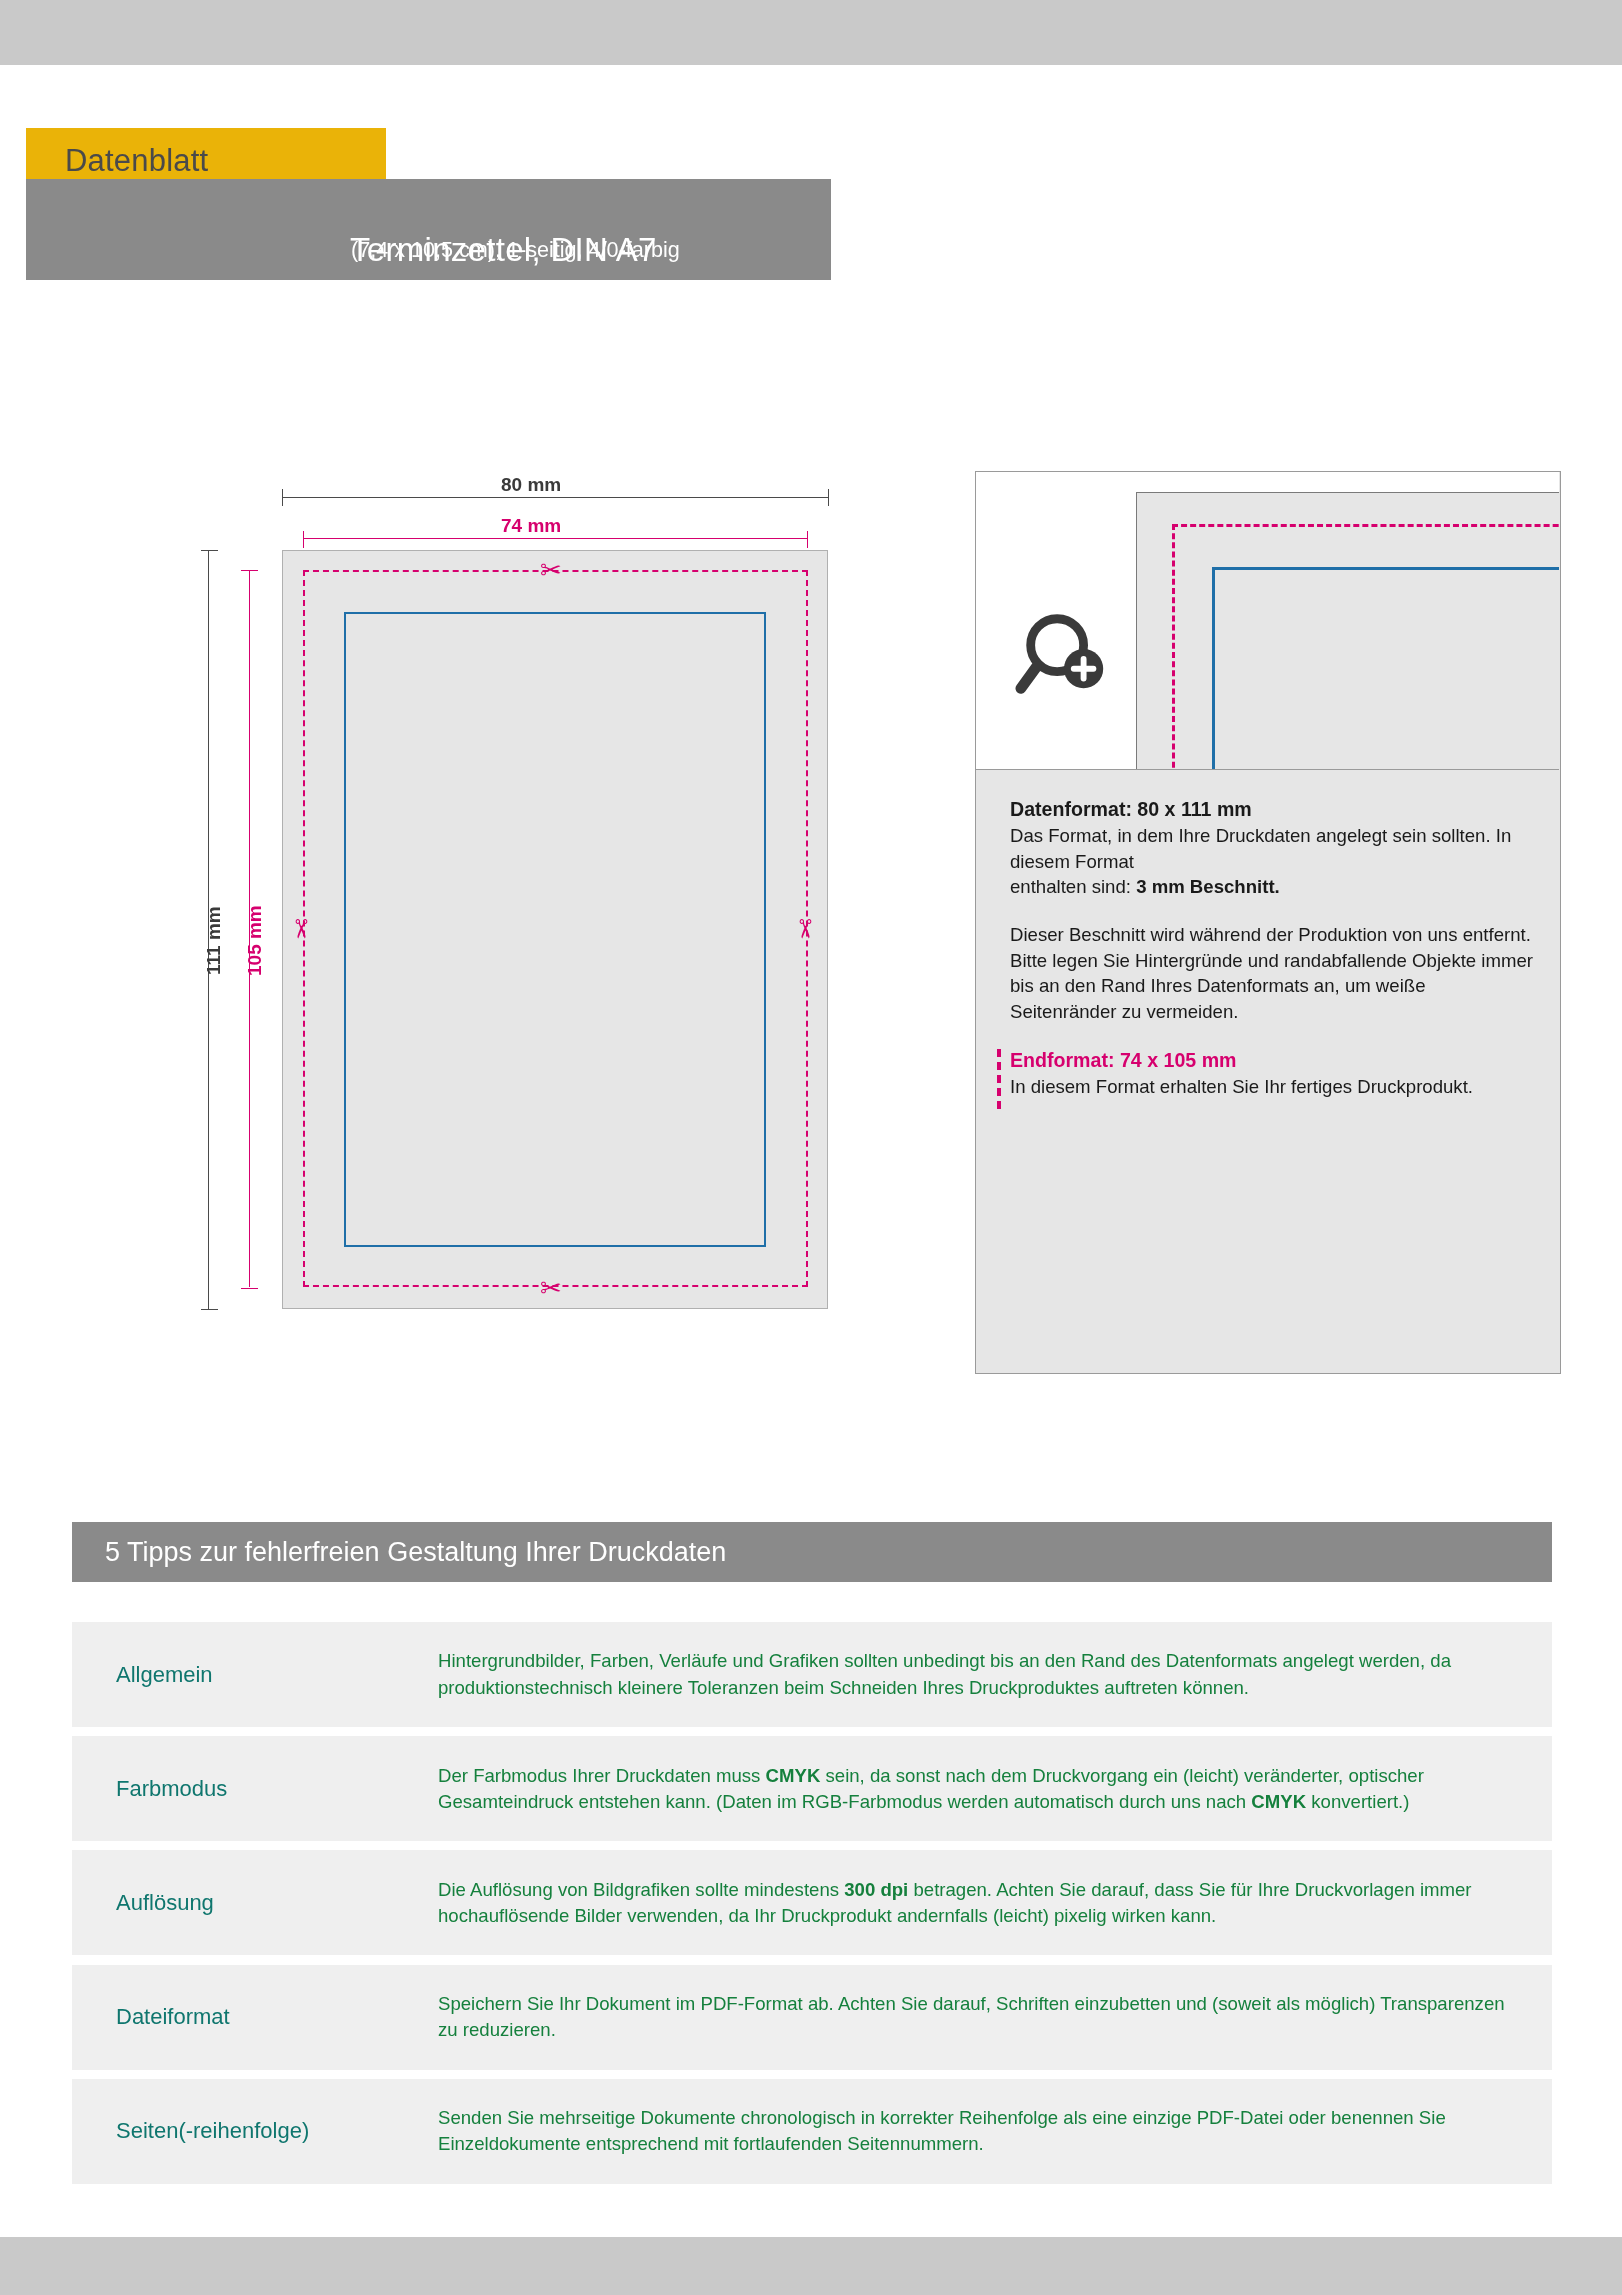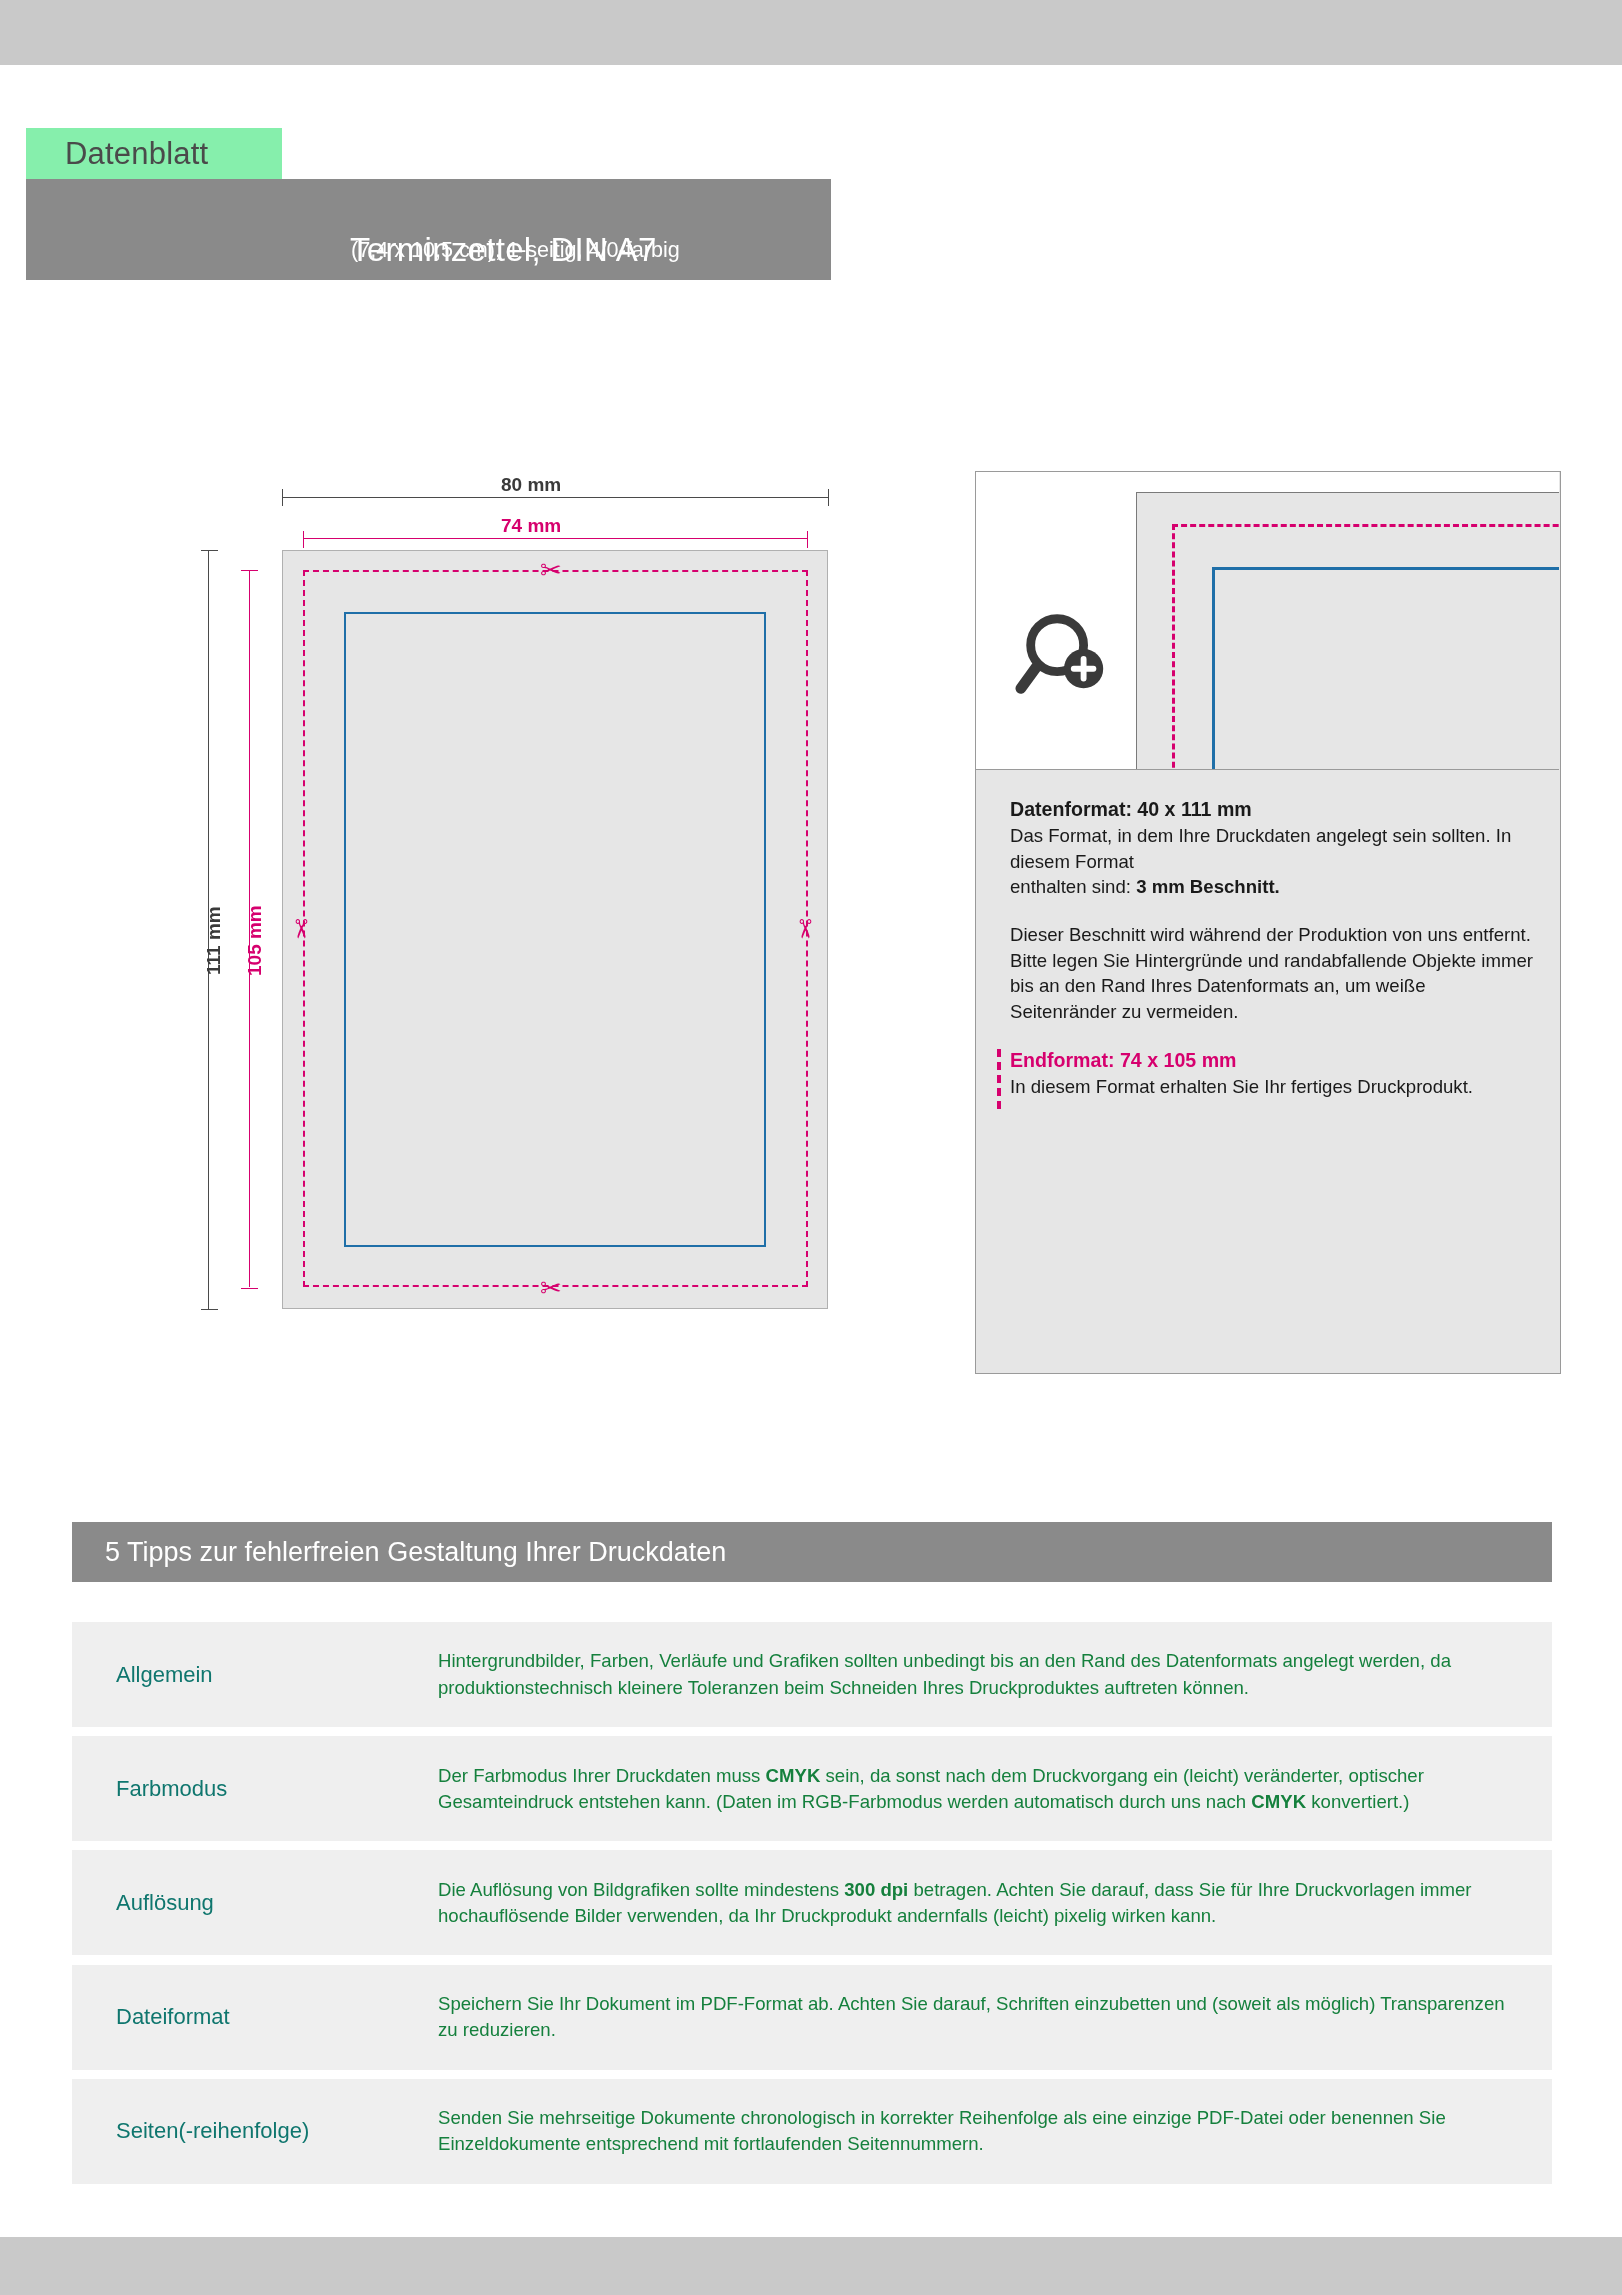--- a/index.html
+++ b/index.html
@@ -27,23 +27,23 @@
     position: absolute;
     left: 0; top: 2237px;
     width: 1623px; height: 59px;
     background: #c9c9c9;
   }
 
   
   .hdr-datenblatt {
     position: absolute;
     left: 26px; top: 128px;
-    width: 256px; height: 51px;
-    background: #86efac;
-    display: flex; align-items: center;
+    width: 360px; height: 51px;
+    background: #eab308;
+    display: flex; align-items: flex-end;
   }
   .hdr-datenblatt span {
     margin-left: 39px;
     font-size: 31px;
     color: #4a4a4a;
     letter-spacing: 0.2px;
   }
   .hdr-title-bar {
     position: absolute;
     left: 26px; top: 179px;
@@ -325,21 +325,21 @@
     <svg class="magnifier" viewBox="0 0 100 100">
       <circle cx="43" cy="40" r="27" fill="none" stroke="#3a3a3a" stroke-width="9"></circle>
       <line x1="22" y1="62" x2="6" y2="84" stroke="#3a3a3a" stroke-width="11" stroke-linecap="round"></line>
       <circle cx="70" cy="64" r="20" fill="#3a3a3a"></circle>
       <line x1="70" y1="54" x2="70" y2="74" stroke="#ffffff" stroke-width="6" stroke-linecap="round"></line>
       <line x1="60" y1="64" x2="80" y2="64" stroke="#ffffff" stroke-width="6" stroke-linecap="round"></line>
     </svg>
   </div>
 
   <div class="info-text">
-    <p class="info-head">Datenformat: 40 x 111 mm</p>
+    <p class="info-head">Datenformat: 80 x 111 mm</p>
     <p>Das Format, in dem Ihre Druckdaten angelegt sein sollten. In diesem Format</p>
     <p>
       <span>enthalten sind: </span><b>3 mm Beschnitt.</b>
     </p>
     <div class="gap-md"></div>
     <p>Dieser Beschnitt wird während der Produktion von uns entfernt.</p>
     <p>Bitte legen Sie Hintergründe und randabfallende Objekte immer bis an den Rand Ihres Datenformats an, um weiße Seitenränder zu vermeiden.</p>
     <div class="gap-md"></div>
 
     <div class="blk">

